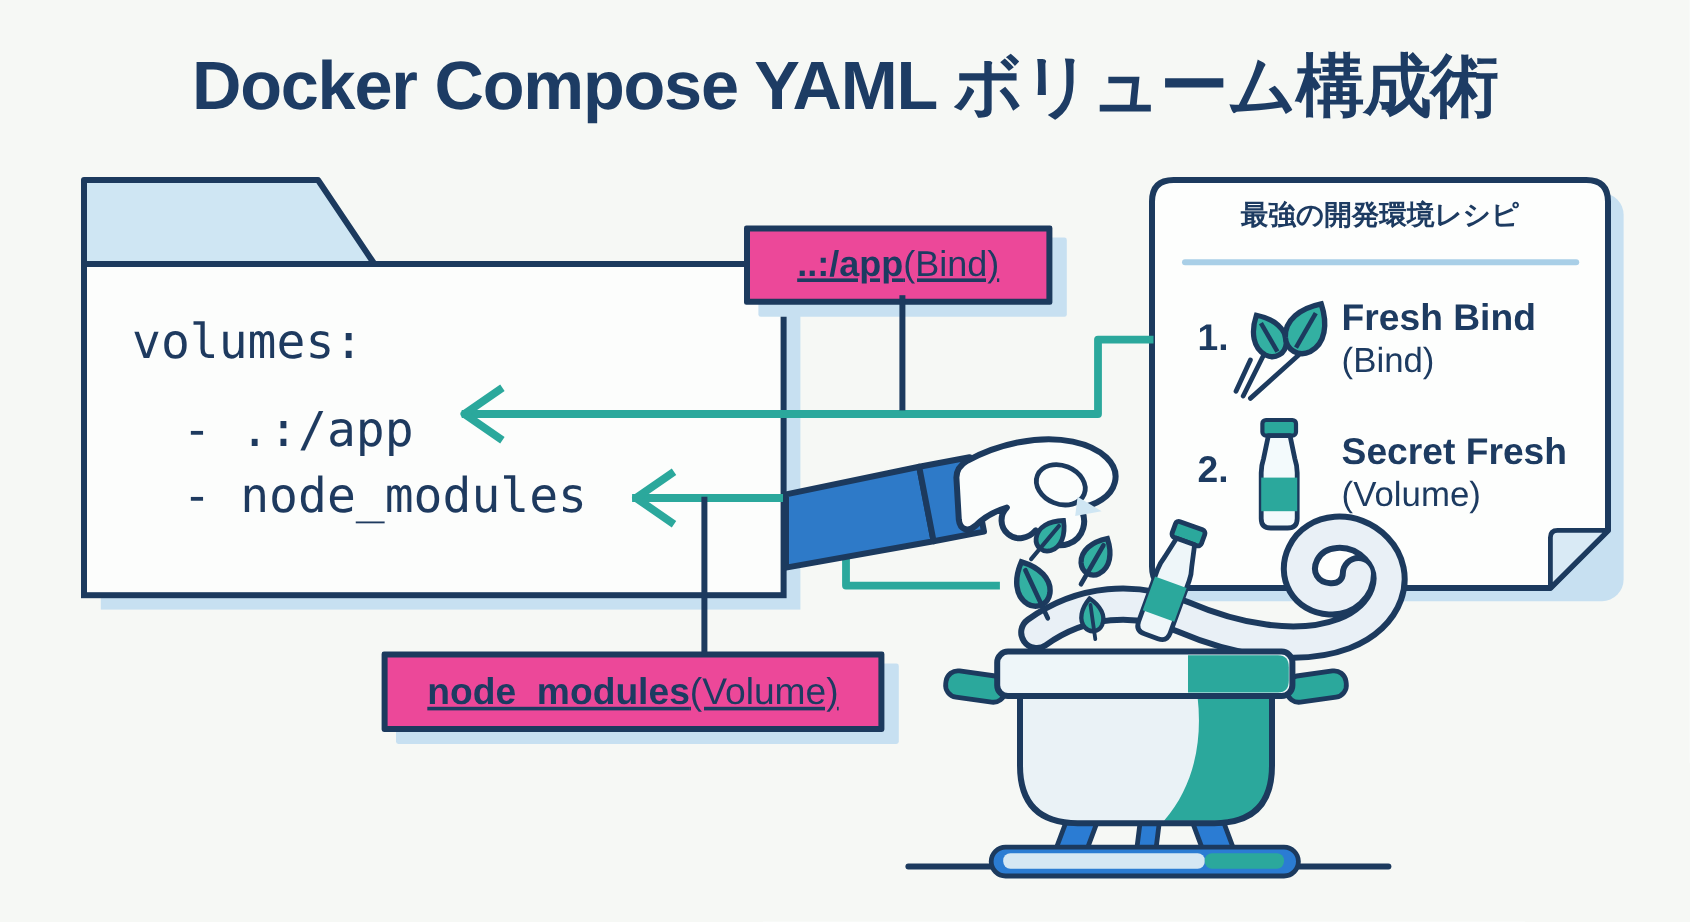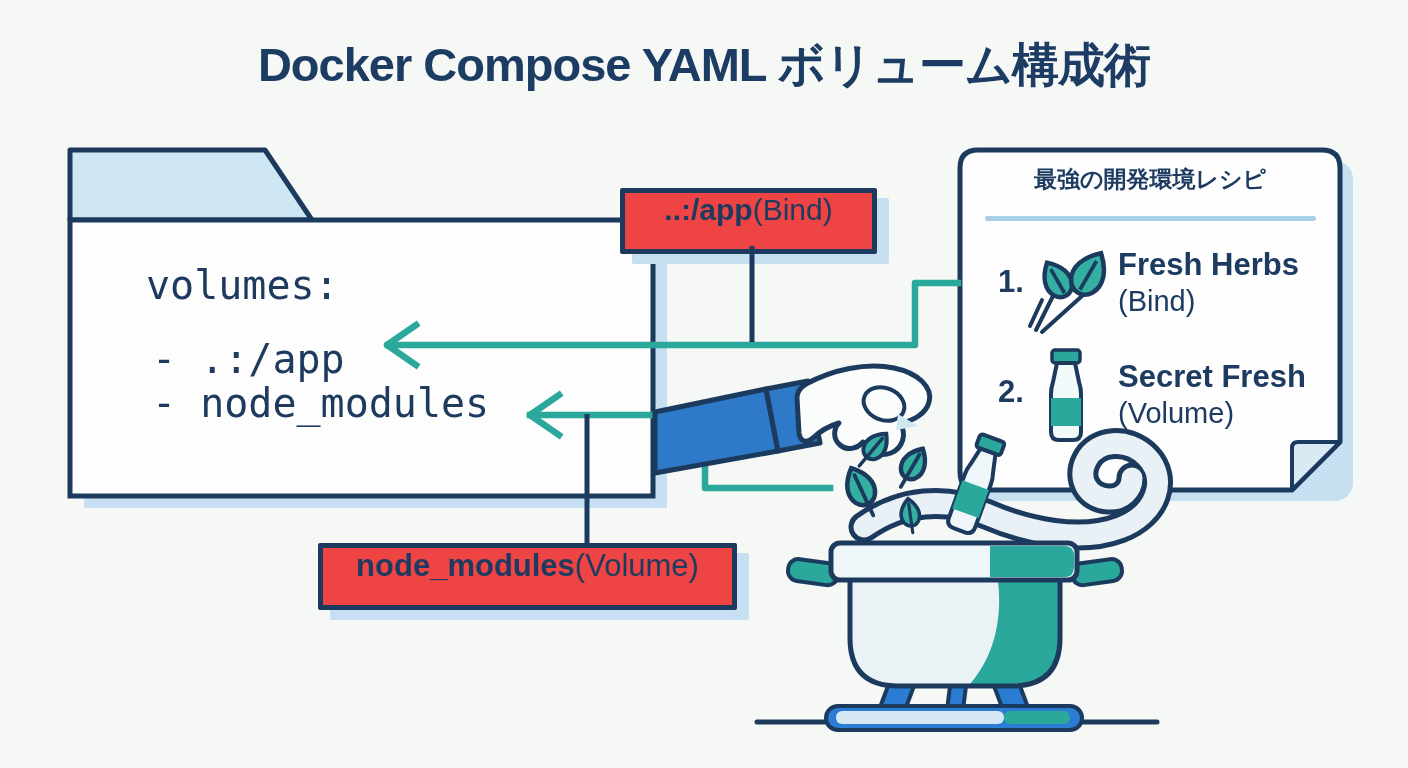--- a/index.html
+++ b/index.html
@@ -4,30 +4,30 @@
 <style>
   html,body{margin:0;padding:0;}
   .canvas{position:relative;width:1408px;height:768px;background:#f6f8f5;overflow:hidden;
           font-family:"Liberation Sans",sans-serif;color:#1d3b61;}
   .layer{position:absolute;left:0;top:0;width:1408px;height:768px;}
   #svg-base{z-index:2;}
   #svg-connectors{z-index:10;}
   #svg-art{z-index:20;}
   .textlayer{z-index:30;pointer-events:none;}
   .abs{position:absolute;}
-  .page-title{left:0;top:34px;width:1408px;text-align:center;font-size:47px;font-weight:bold;
+  .page-title{left:0;top:34px;width:1408px;text-align:center;font-size:57px;font-weight:bold;
               letter-spacing:-1px;color:#1d3c64;}
   .tab-label{left:92px;top:163px;font-size:35px;font-weight:bold;color:#1d3b61;}
   .code{font-family:"DejaVu Sans Mono","Liberation Mono",monospace;font-size:40px;color:#1e3a5f;}
-  .code-l0{left:110px;top:262px;margin-left:36px;}
+  .code-l0{left:110px;top:262px;}
   .code-l1{left:152px;top:336px;}
-  .code-l2{left:152px;top:380px;text-align:right;}
-  .box{position:absolute;background:#ef4444;border:5px solid #1c3a5e;border-radius:2px;
-       box-shadow:12px 10px 0 #c7e0f1;display:flex;align-items:flex-start;justify-content:center;
-       font-size:30px;color:#1d3b61;z-index:5;}
+  .code-l2{left:152px;top:391px;text-align:right;}
+  .box{position:absolute;background:#ec4899;border:5px solid #1c3a5e;border-radius:2px;
+       box-shadow:12px 10px 0 #c7e0f1;display:flex;align-items:center;justify-content:center;
+       font-size:30px;color:#1d3b61;z-index:5;text-decoration:underline;}
   .box .b{font-weight:bold;}
   .bind-box{left:620px;top:188px;width:247px;height:56px;}
   .nm-box{left:318px;top:543px;width:409px;height:57px;font-size:31px;}
   .ps-box{left:1053px;top:600px;width:285px;height:52px;font-size:34px;font-weight:bold;z-index:15;}
   .card-title{left:960px;top:164px;width:380px;text-align:center;font-size:23px;font-weight:bold;}
   .card-divider{left:985px;top:216px;width:331px;height:5px;background:#a9cfe7;border-radius:3px;}
   .item-num{font-size:31px;font-weight:bold;}
   .i1-num{left:998px;top:264px;}
   .i2-num{left:998px;top:374px;}
   .item-name{font-size:31px;font-weight:bold;}
@@ -169,20 +169,20 @@
 
   <div class="layer textlayer">
     <div class="abs page-title">Docker Compose YAML ボリューム構成術</div>
     <div class="abs code code-l0">volumes:</div>
     <div class="abs code code-l1">- .:/app</div>
     <div class="abs code code-l2">- node_modules</div>
 
     <div class="abs card-title">最強の開発環境レシピ</div>
     <div class="abs card-divider"></div>
     <div class="abs item-num i1-num">1.</div>
-    <div class="abs item-name i1-name">Fresh Herbs</div>
+    <div class="abs item-name i1-name">Fresh Bind</div>
     <div class="abs item-type i1-type">(Bind)</div>
     <div class="abs item-num i2-num">2.</div>
     <div class="abs item-name i2-name">Secret Fresh</div>
     <div class="abs item-type i2-type">(Volume)</div>
   </div>
 
 </div>
 
 </body></html>

